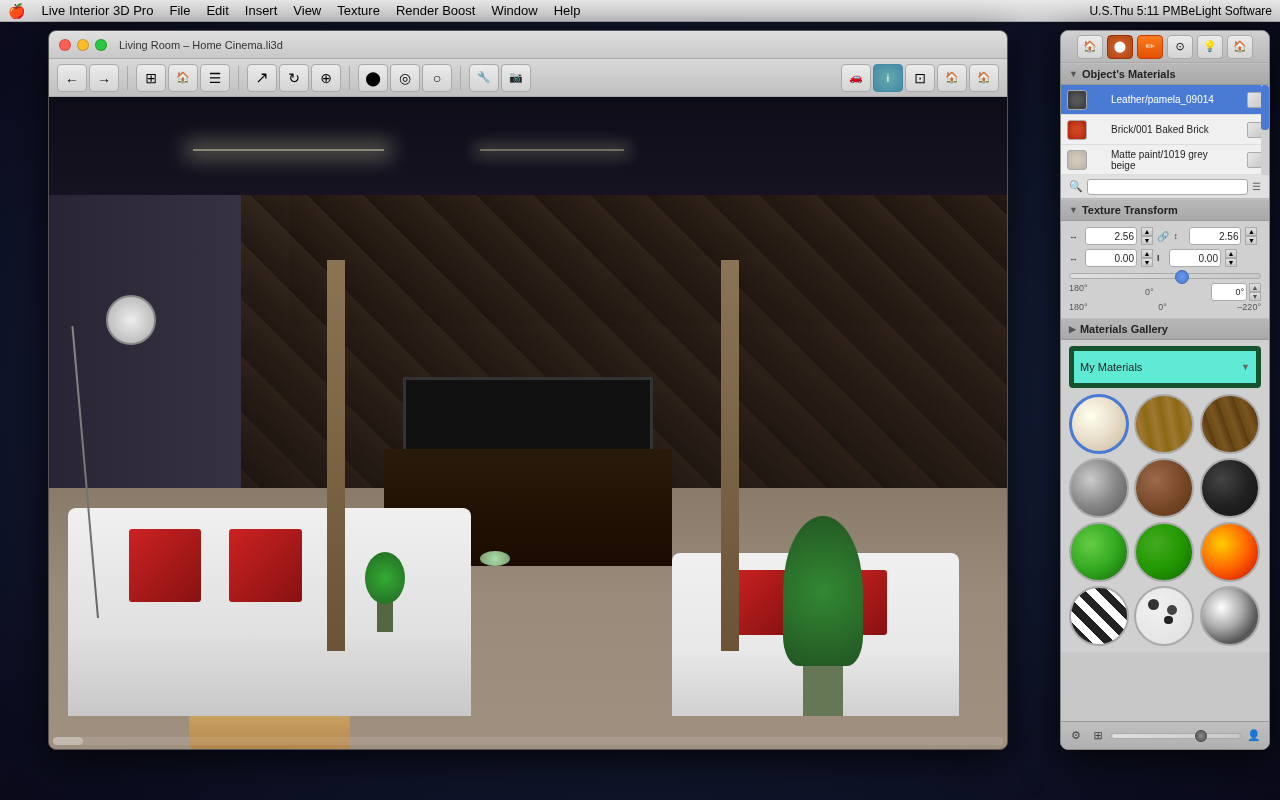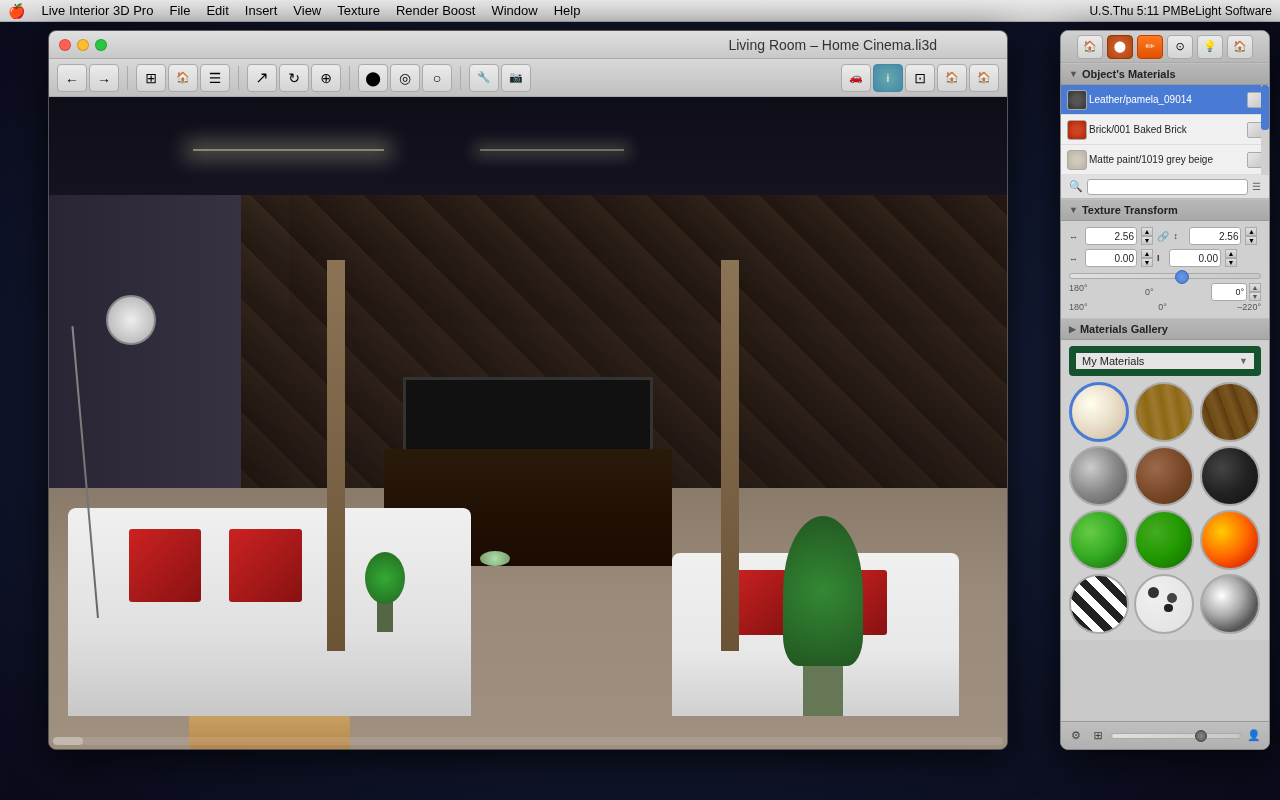--- a/index.html
+++ b/index.html
@@ -72,22 +72,22 @@
       height: 12px;
       border-radius: 50%;
       border: 1px solid rgba(0,0,0,0.2);
     }
     .tl-red { background: #ff5f57; }
     .tl-yellow { background: #ffbd2e; }
     .tl-green { background: #28c940; }
 
     .window-title {
       flex: 1;
-      text-align: right;
-      font-size: 14px;
+      text-align: left;
+      font-size: 11px;
       color: #333;
     }
 
     .toolbar {
       height: 38px;
       background: linear-gradient(180deg, #d8d8d8 0%, #c0c0c0 100%);
       display: flex;
       align-items: center;
       padding: 0 8px;
       gap: 4px;
@@ -340,21 +340,21 @@
 
     
     .materials-list {
       background: #f0f0f0;
     }
     .material-item {
       height: 30px;
       display: flex;
       align-items: center;
       padding: 0 6px;
-      gap: 2px;
+      gap: 24px;
       border-bottom: 1px solid #ddd;
       font-size: 11px;
       color: #222;
       cursor: pointer;
     }
     .material-item.selected {
       background: #4a7bd4;
       color: white;
     }
     .material-thumb {
@@ -484,27 +484,27 @@
     }
 
     
     .gallery-section {
       padding: 6px 8px;
       background: #d0d0d0;
     }
     .gallery-dropdown {
       width: 100%;
       height: 22px;
-      background: #e5e5e5;
-      border: 7px solid #14532d;
+      background: #5eead4;
+      border: 5px solid #14532d;
       border-radius: 4px;
       display: flex;
       align-items: center;
       justify-content: space-between;
-      padding: 8px 6px;
+      padding: 16px 6px;
       font-size: 11px;
       color: #222;
       cursor: pointer;
       margin-bottom: 6px;
     }
     .dropdown-arrow { font-size: 9px; color: #666; }
 
     
     .gallery-grid {
       display: grid;

